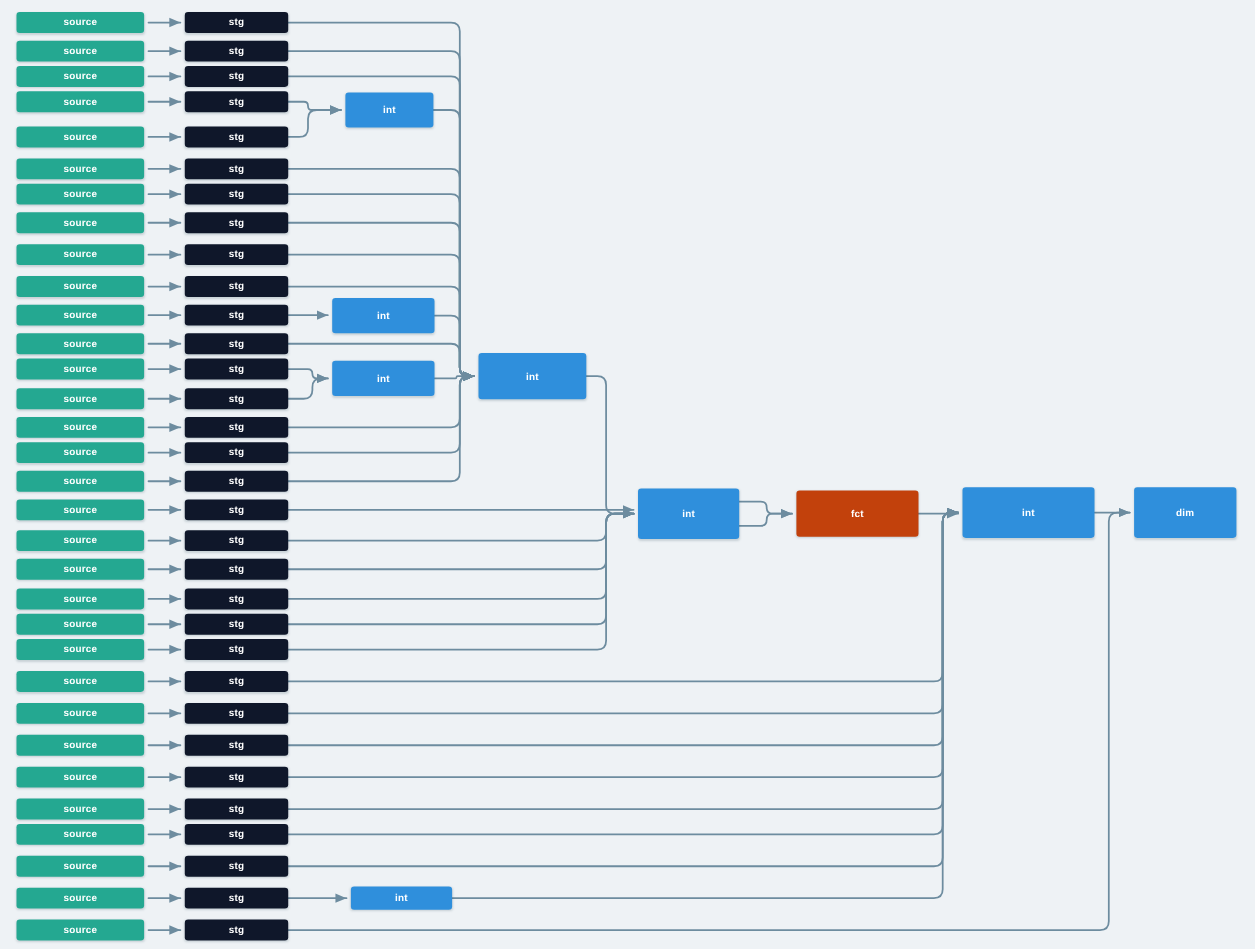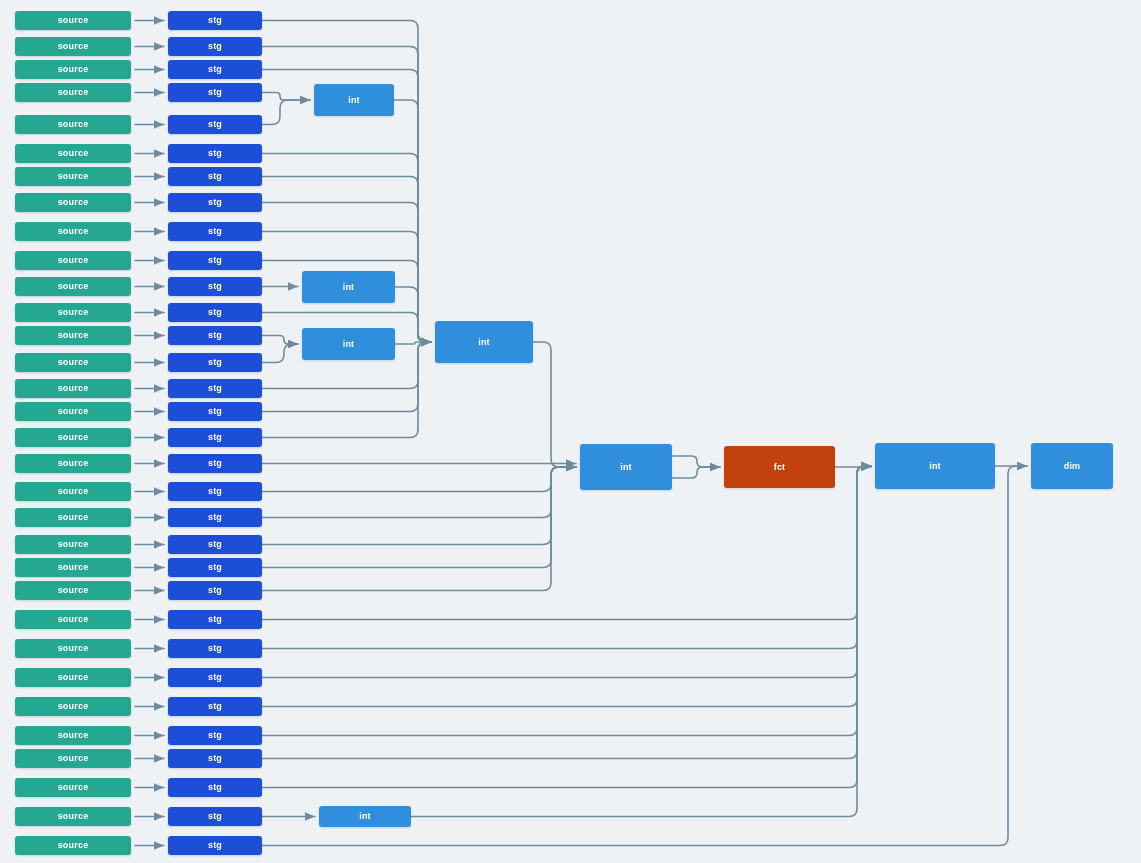--- a/index.html
+++ b/index.html
@@ -37,21 +37,21 @@
     font-size: 9px;
     font-weight: bold;
     letter-spacing: 0.2px;
     line-height: 1;
     text-align: center;
     box-shadow: 0 1px 2px rgba(30, 60, 80, 0.18);
     cursor: pointer;
     user-select: none;
   }
   .node-source { background: #24a891; }
-  .node-stg    { background: #1d4ed8; }
+  .node-stg    { background: #0f172a; }
   .node-int    { background: #2f8fdc; }
   .node-fct    { background: #c2410c; }
   .node-dim    { background: #2f8fdc; }
   .node-label {
     pointer-events: none;
   }
 </style>
 </head>
 <body>
 
@@ -344,19 +344,19 @@
     </div>
     <div class="node node-int" style="left: 580px; top: 444px; width: 92px; height: 46px;">
       <span class="node-label">int</span>
     </div>
     <div class="node node-fct" style="left: 724px; top: 446px; width: 111px; height: 42px;">
       <span class="node-label">fct</span>
     </div>
     <div class="node node-int" style="left: 875px; top: 443px; width: 120px; height: 46px;">
       <span class="node-label">int</span>
     </div>
-    <div class="node node-dim" style="left: 1031px; top: 443px; width: 82px; height: 46px;">
+    <div class="node node-dim" style="left: 1031px; top: 443px; width: 93px; height: 46px;">
       <span class="node-label">dim</span>
     </div>
     <div class="node node-int" style="left: 319px; top: 806px; width: 92px; height: 21px;">
       <span class="node-label">int</span>
     </div>
   </div>
 
 </body></html>

